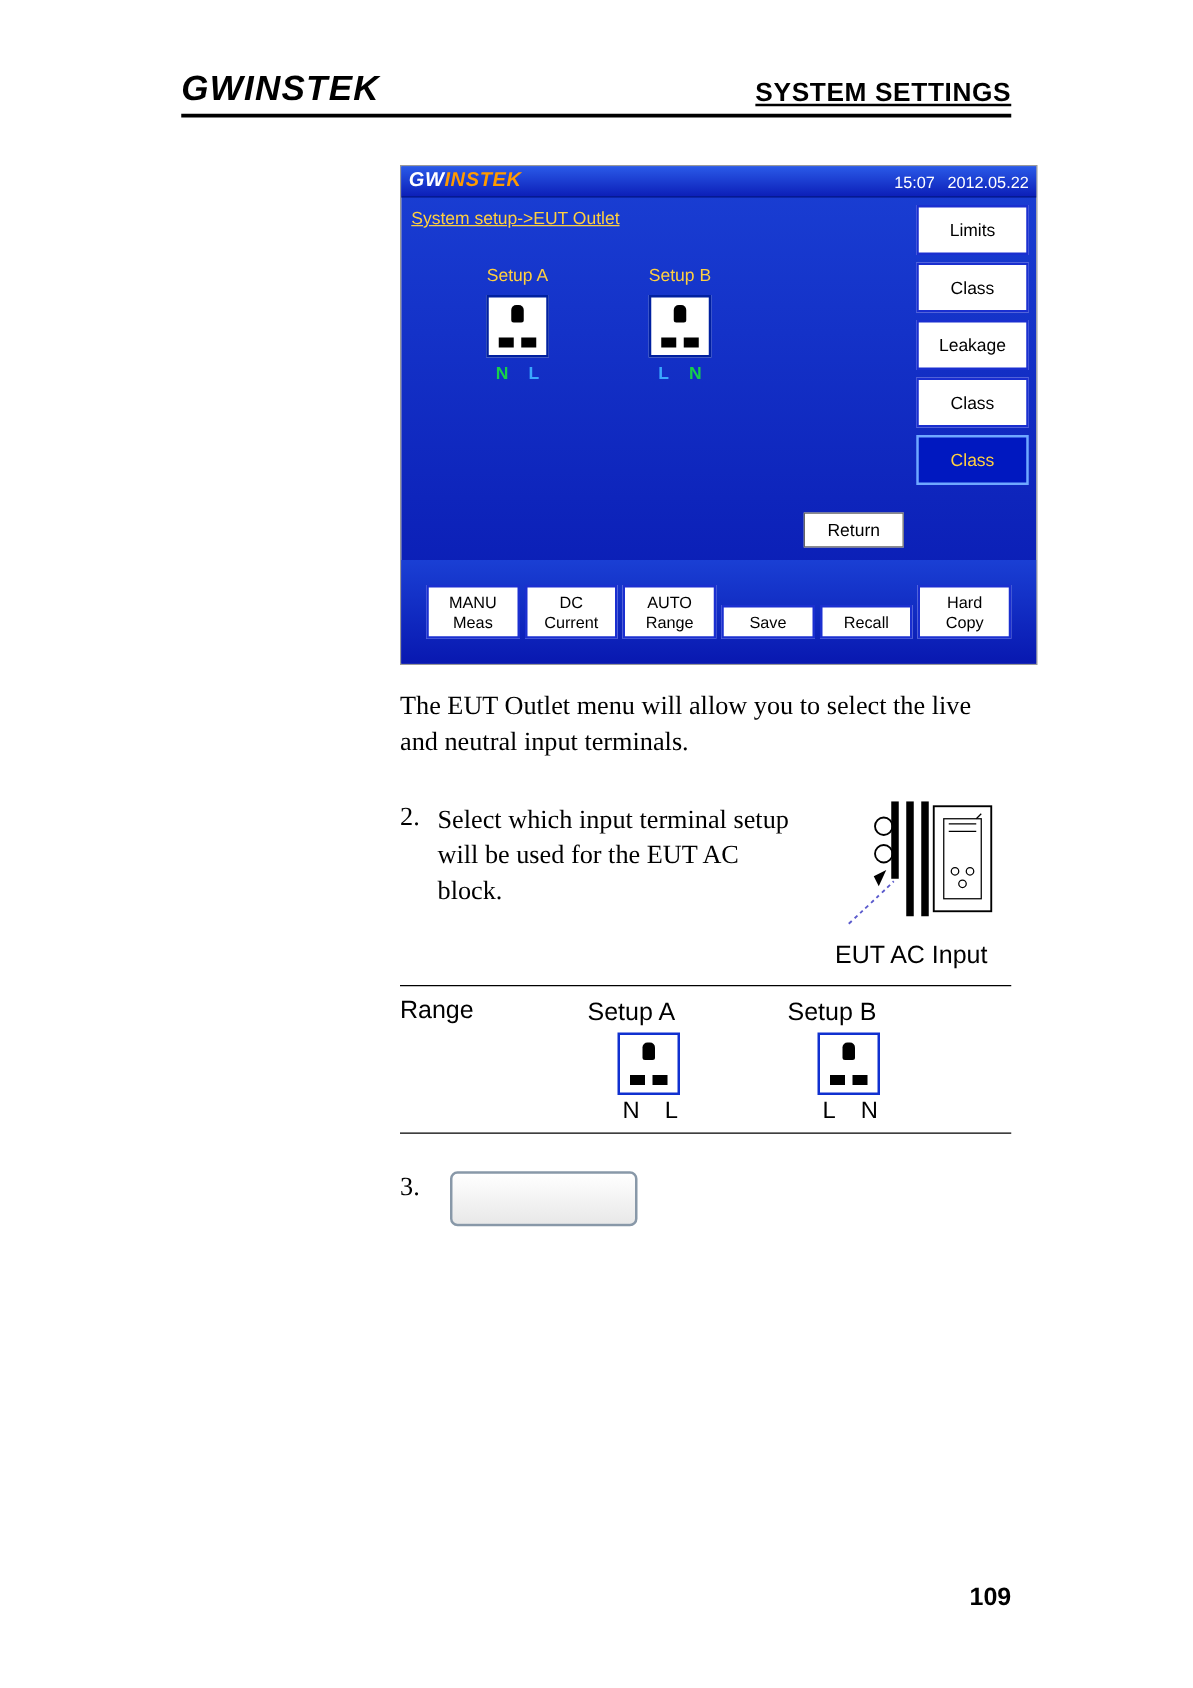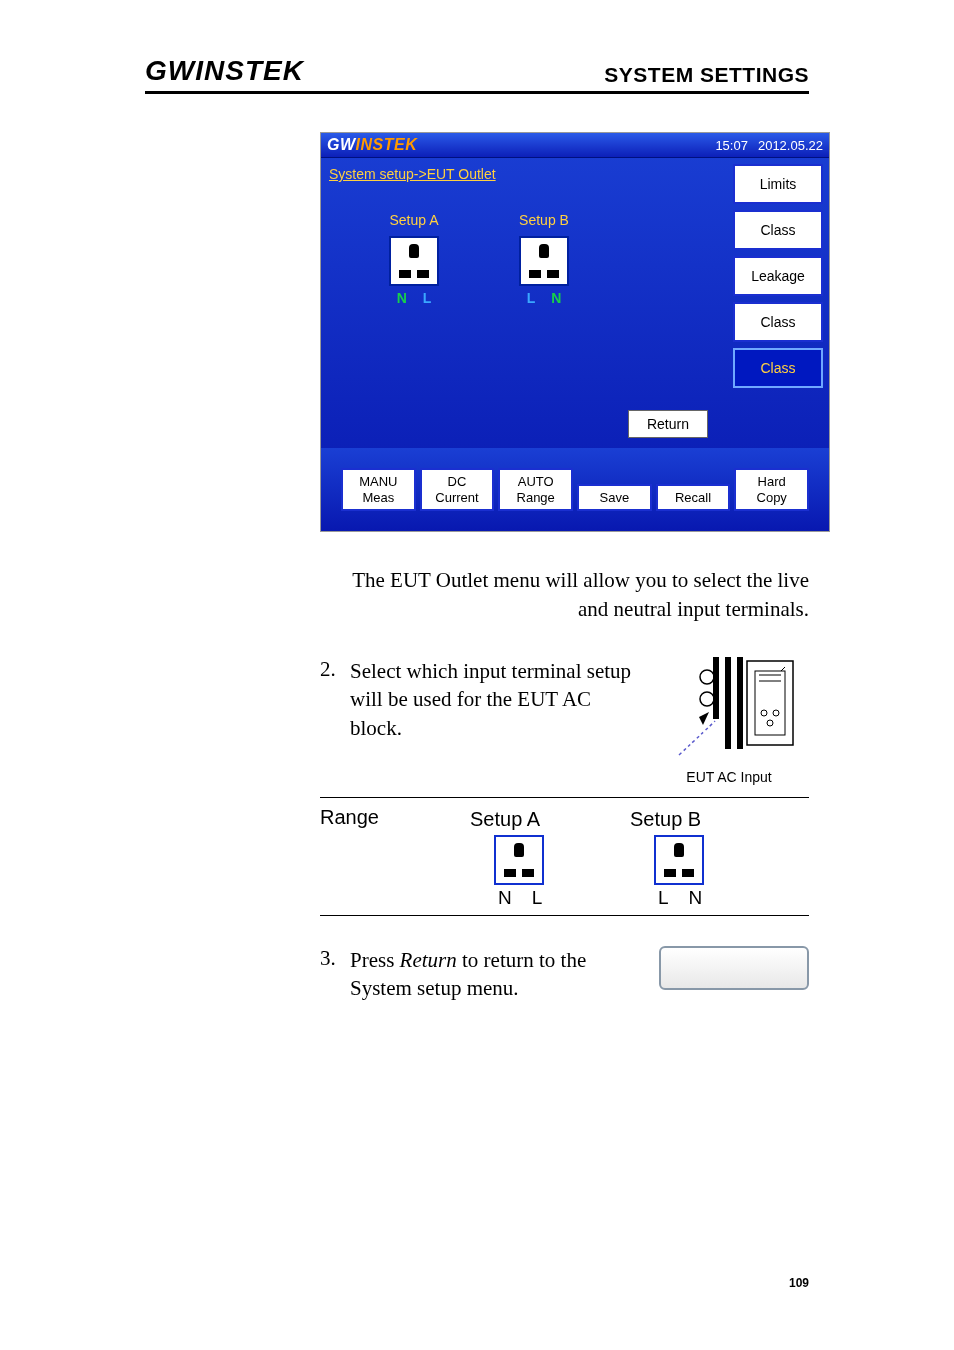--- a/index.html
+++ b/index.html
@@ -27,20 +27,21 @@
     font-size: 28px;
     letter-spacing: 1px;
     font-style: italic;
   }
   .logo .gu { position: relative; }
   .section-title {
     font-family: Arial, sans-serif;
     font-weight: 700;
     font-size: 21px;
     letter-spacing: 0.5px;
+    text-decoration: underline;
   }
   .content {
     padding-left: 175px;
     padding-top: 38px;
   }
   
   .device {
     width: 510px;
     border: 1px solid #999;
     background: linear-gradient(180deg,#1a3fd4,#0818b0);
@@ -61,21 +62,20 @@
     font-style: italic;
     color: #fff;
     font-size: 16px;
     letter-spacing: 0.5px;
   }
   .device .dlogo .orange { color: #ff9a00; }
   .device .time { margin-left: auto; color:#fff; }
   .device .date { margin-left: 10px; color:#fff; }
   .device .body {
     display: flex;
-    gap: 15px;
   }
   .device .main {
     flex: 1;
     padding: 8px 8px 8px 8px;
     position: relative;
     min-height: 290px;
   }
   .breadcrumb {
     color: #ffd040;
     text-decoration: underline;
@@ -140,38 +140,37 @@
     border:2px solid #1a2fd0;
     text-align:center;
     font-size:13px;
     padding:4px 0;
     line-height:1.2;
   }
   
   .para {
     font-size: 21px;
     line-height: 1.35;
-    margin-top: 34px;
-    text-align: right;
+    margin-top: 18px;
   }
   .step-row {
     display:flex;
     margin-top: 34px;
     align-items: flex-start;
   }
   .step-num { width: 30px; font-size:21px; }
   .step-text { flex:1; font-size:21px; line-height:1.35; padding-right: 10px;}
   .step-illus { width: 160px; text-align:center; }
   .eut-illus {
     width: 140px; height: 110px;
     position: relative;
     margin: 0 auto;
   }
   .eut-illus svg { width:100%; height:100%; }
-  .eut-caption { font-family: Arial, sans-serif; font-size:14px; margin-top:2px; }
+  .eut-caption { font-family: Arial, sans-serif; font-size:20px; margin-top:2px; }
   .range-table {
     margin-top: 12px;
     border-top: 1px solid #000;
     border-bottom: 1px solid #000;
     display: grid;
     grid-template-columns: 150px 160px 160px;
     font-family: Arial, sans-serif;
     font-size: 20px;
     padding: 8px 0 4px 0;
   }
@@ -185,21 +184,21 @@
     border-radius: 6px;
     background: linear-gradient(180deg,#fff,#e8e8e8);
     margin-left: auto;
   }
   .page-num {
     position:absolute;
     right: 145px;
     bottom: 60px;
     font-family: Arial, sans-serif;
     font-weight: 700;
-    font-size: 12px;
+    font-size: 20px;
   }
 </style>
 </head>
 <body>
 
 <div class="page">
   <div class="header">
     <div class="logo"><span class="gu">GWINSTEK</span></div>
     <div class="section-title">SYSTEM SETTINGS</div>
   </div>
@@ -313,23 +312,20 @@
         </div>
         <div class="nl-black">
             <span>L</span>
             <span>N</span>
           </div>
       </div>
     </div>
 
     <div class="step-row" style="margin-top:30px;">
       <div class="step-num">3.</div>
-      <div class="step-text">
-        <span>Press </span><em>Return</em><span> to return to the System setup menu.</span>
-      </div>
       <div class="step-illus">
         <div class="soft-button"></div>
       </div>
     </div>
 
   </div>
 </div>
 
 <div class="page-num">109</div>
 

